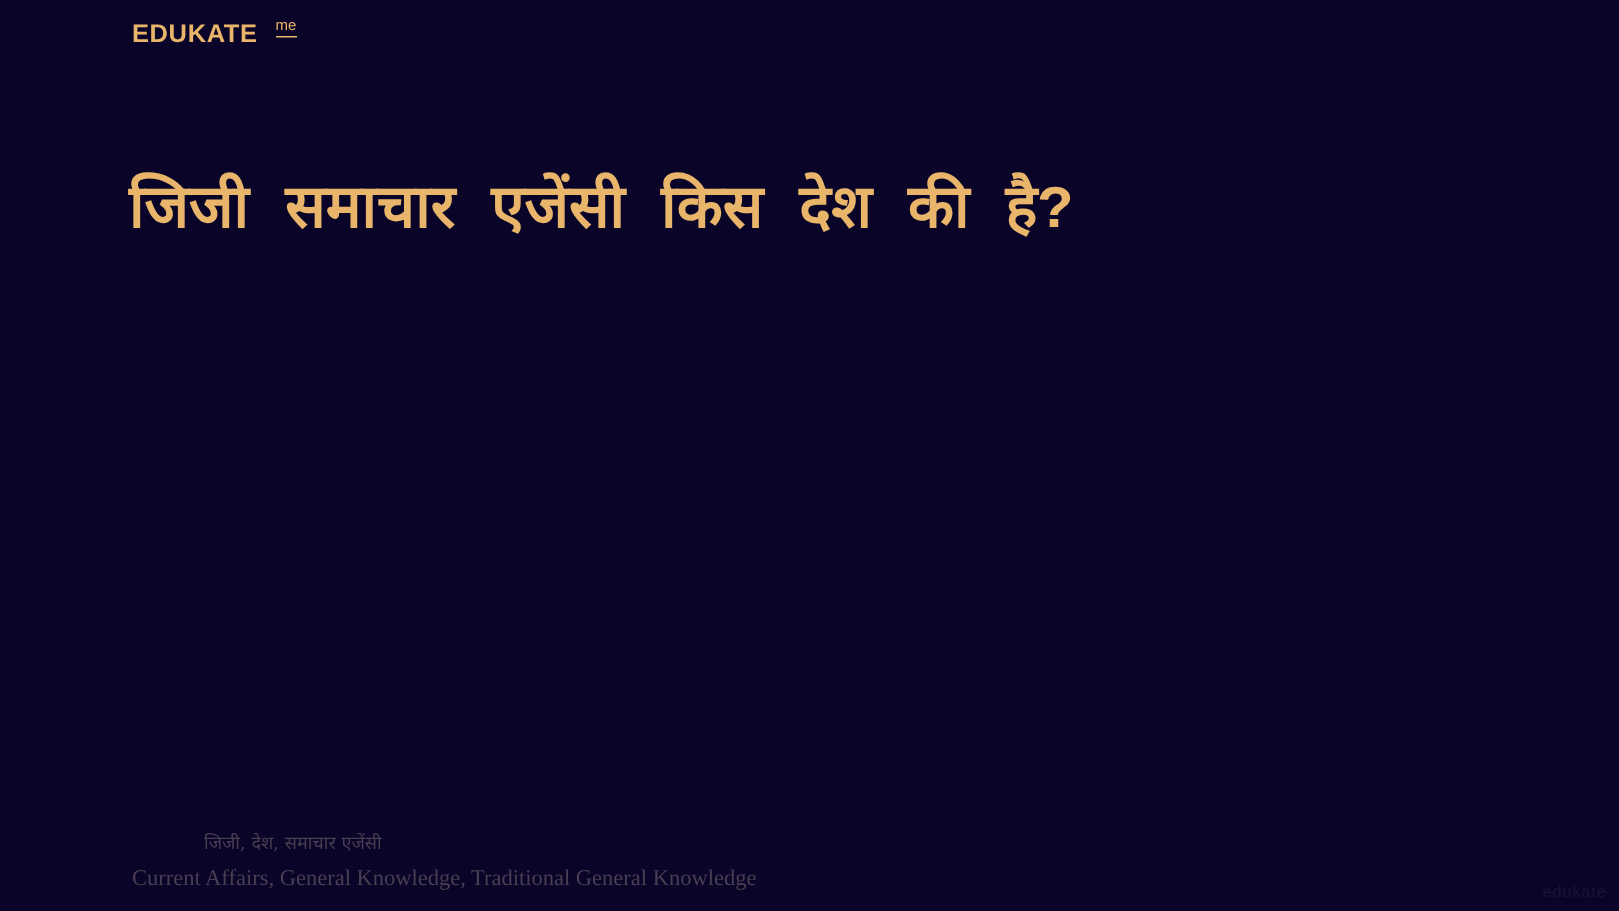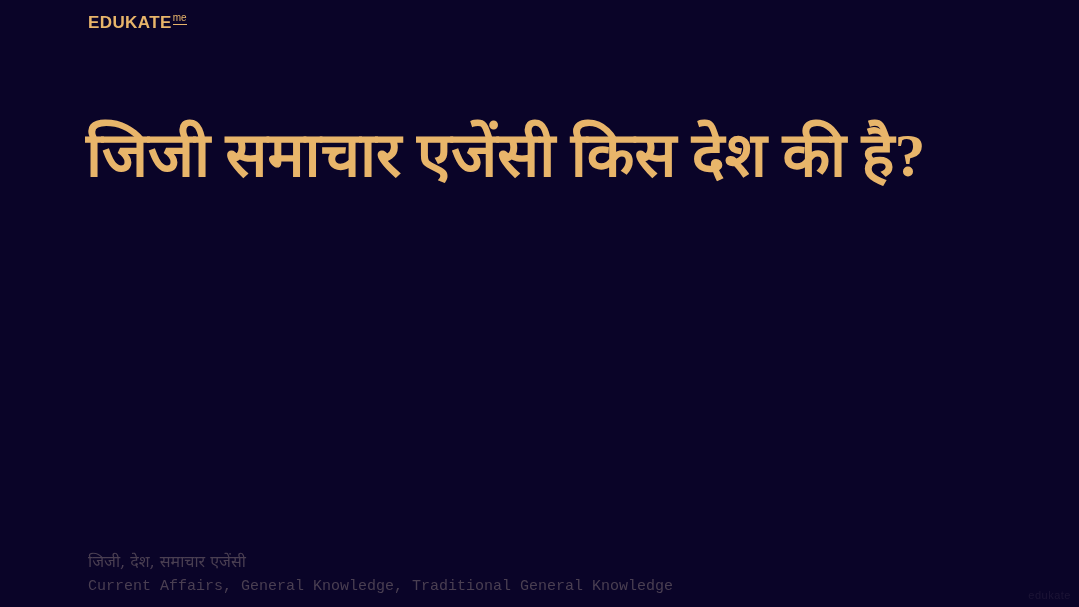--- a/index.html
+++ b/index.html
@@ -37,38 +37,38 @@
     font-weight: bold;
     font-size: 17px;
     letter-spacing: 0.4px;
     color: #e8b56a;
   }
   .logo-sup {
     font-family: "Liberation Sans", sans-serif;
     font-size: 10px;
     font-weight: normal;
     color: #e8b56a;
-    margin-left: 1px;
+    margin-left: 12px;
     position: relative;
     top: -1px;
     border-bottom: 1.5px solid #e8b56a;
     padding-bottom: 1px;
     line-height: 1;
   }
 
   
   .question {
     position: absolute;
     left: 86px;
     top: 118px;
     width: 930px;
     color: #e8b56a;
-    font-family: Liberation Serif, serif;
+    font-family: Liberation Mono, monospace;
     font-weight: bold;
-    font-size: 62px;
+    font-size: 40px;
     line-height: 1.22;
     letter-spacing: 0px;
     white-space: nowrap;
   }
 
   
   .answer {
     position: absolute;
     left: 86px;
     top: 246px;
@@ -83,29 +83,30 @@
 
   
   .footer {
     position: absolute;
     left: 88px;
     bottom: 8px;
     width: 960px;
   }
   .footer-line {
     color: #4a3f52;
-    font-family: Liberation Mono, monospace;
+    font-family: Liberation Serif, serif;
     font-size: 15px;
     line-height: 25px;
     white-space: nowrap;
   }
   .footer-line.hindi {
     font-family: "DejaVu Serif", "Liberation Serif", serif;
-    font-size: 16px;
+    font-size: 12px;
     line-height: 24px;
+    margin-left: 48px;
   }
 
   
   .watermark {
     position: absolute;
     right: 8px;
     bottom: 6px;
     color: #2a2040;
     font-family: "Liberation Sans", sans-serif;
     font-size: 11px;

